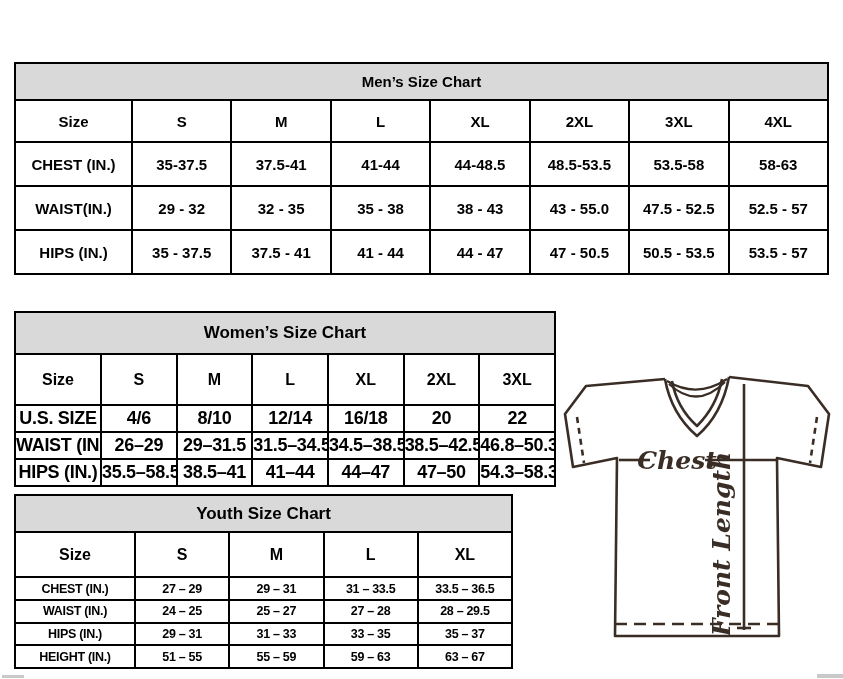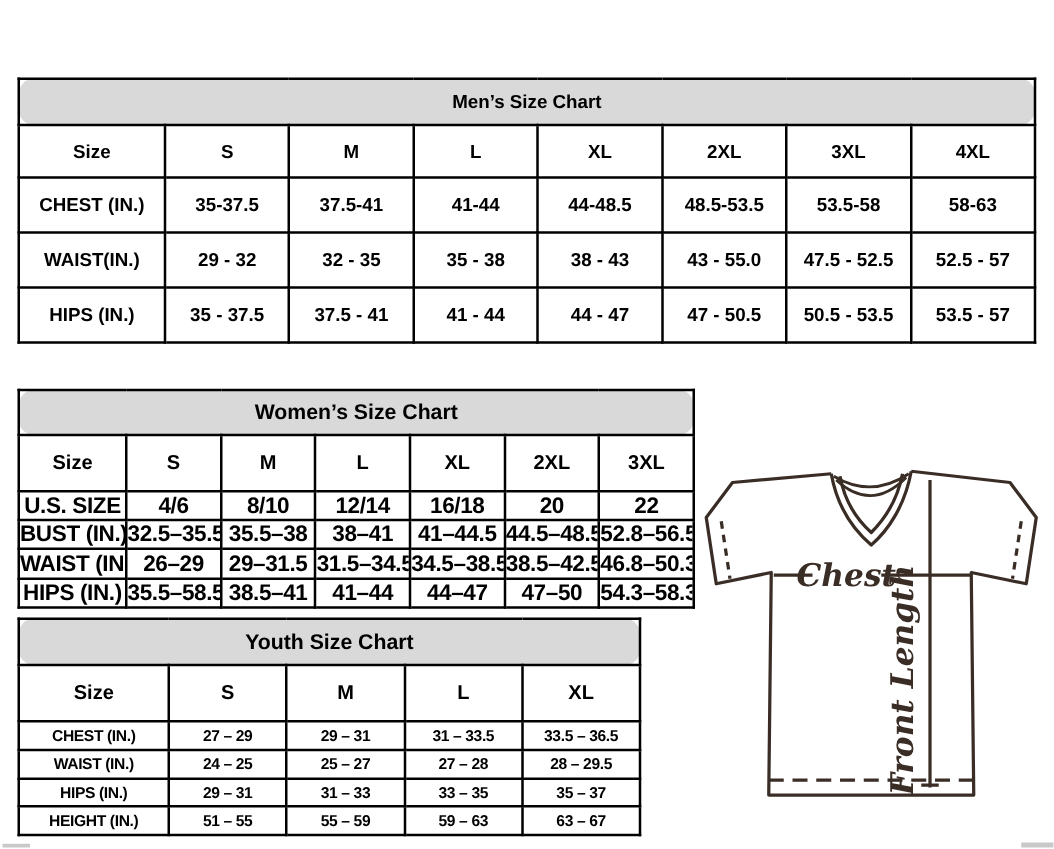--- a/index.html
+++ b/index.html
@@ -17,21 +17,21 @@
   table.size-table {
     border-collapse: collapse; table-layout: fixed;
     width: 100%; height: 100%;
   }
   table.size-table th, table.size-table td {
     border: 2px solid #000; text-align: center; vertical-align: middle;
     padding: 0; color: #000; overflow: hidden; white-space: nowrap;
   }
   .tbl-title {
     background: var(--header-bg, #d9d9d9);
-    font-size: 17px; font-weight: bold; height: 36px; border-radius: 12px;
+    font-size: 17px; font-weight: bold; height: 36px;
   }
   
   #men-table { left: 14px; top: 62px; width: 815px; height: 213px; }
   #men-table th, #men-table td { font-size: 15px; font-weight: bold; }
   #men-table .size-row th { height: 42px; }
   #men-table .data-row td { height: 43px; }
   
   #women-table { left: 14px; top: 311px; width: 542px; height: 176px; }
   #women-table th { font-size: 16px; font-weight: bold; }
   #women-table .size-row th { height: 44px; }
@@ -150,29 +150,20 @@
       <tr class="data-row">
         <td>U.S. SIZE</td>
         <td>4/6</td>
         <td>8/10</td>
         <td>12/14</td>
         <td>16/18</td>
         <td>20</td>
         <td>22</td>
       </tr>
       <tr class="data-row">
-        <td>BUST (IN.)</td>
-        <td>32.5–35.5</td>
-        <td>35.5–38</td>
-        <td>38–41</td>
-        <td>41–44.5</td>
-        <td>44.5–48.5</td>
-        <td>52.8–56.5</td>
-      </tr>
-      <tr class="data-row">
         <td>WAIST (IN.)</td>
         <td>26–29</td>
         <td>29–31.5</td>
         <td>31.5–34.5</td>
         <td>34.5–38.5</td>
         <td>38.5–42.5</td>
         <td>46.8–50.3</td>
       </tr>
       <tr class="data-row">
         <td>HIPS (IN.)</td>

